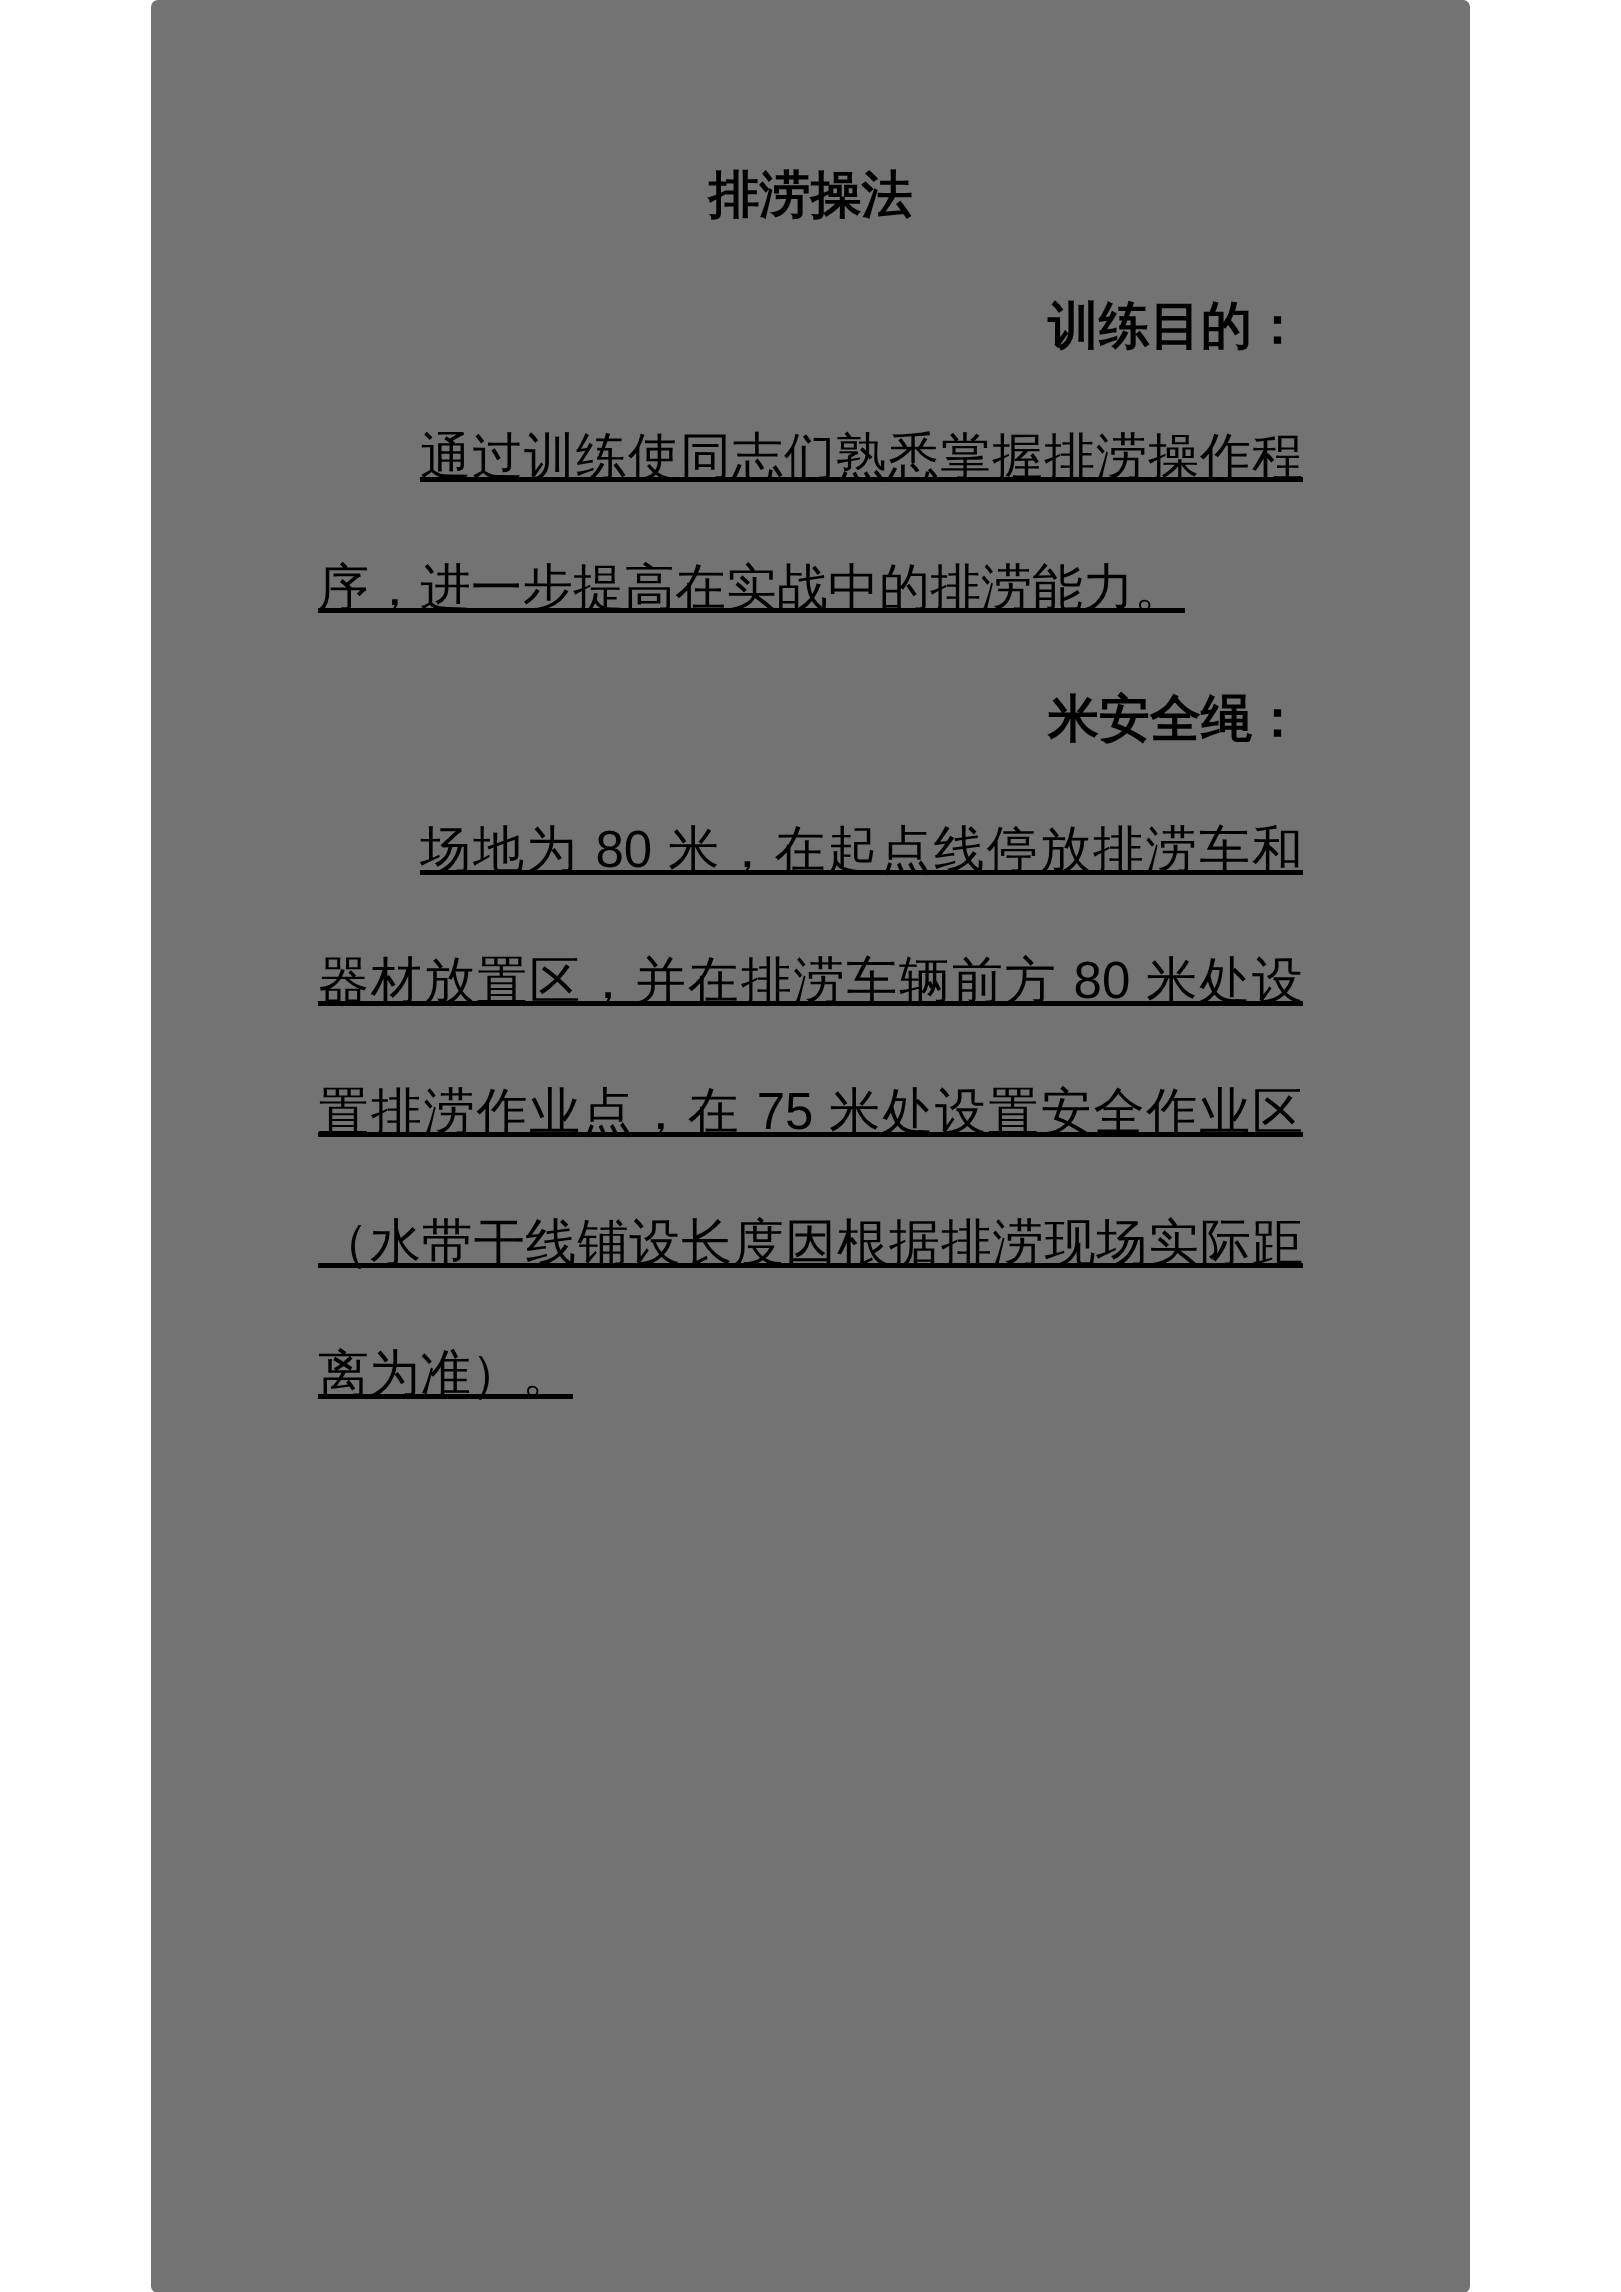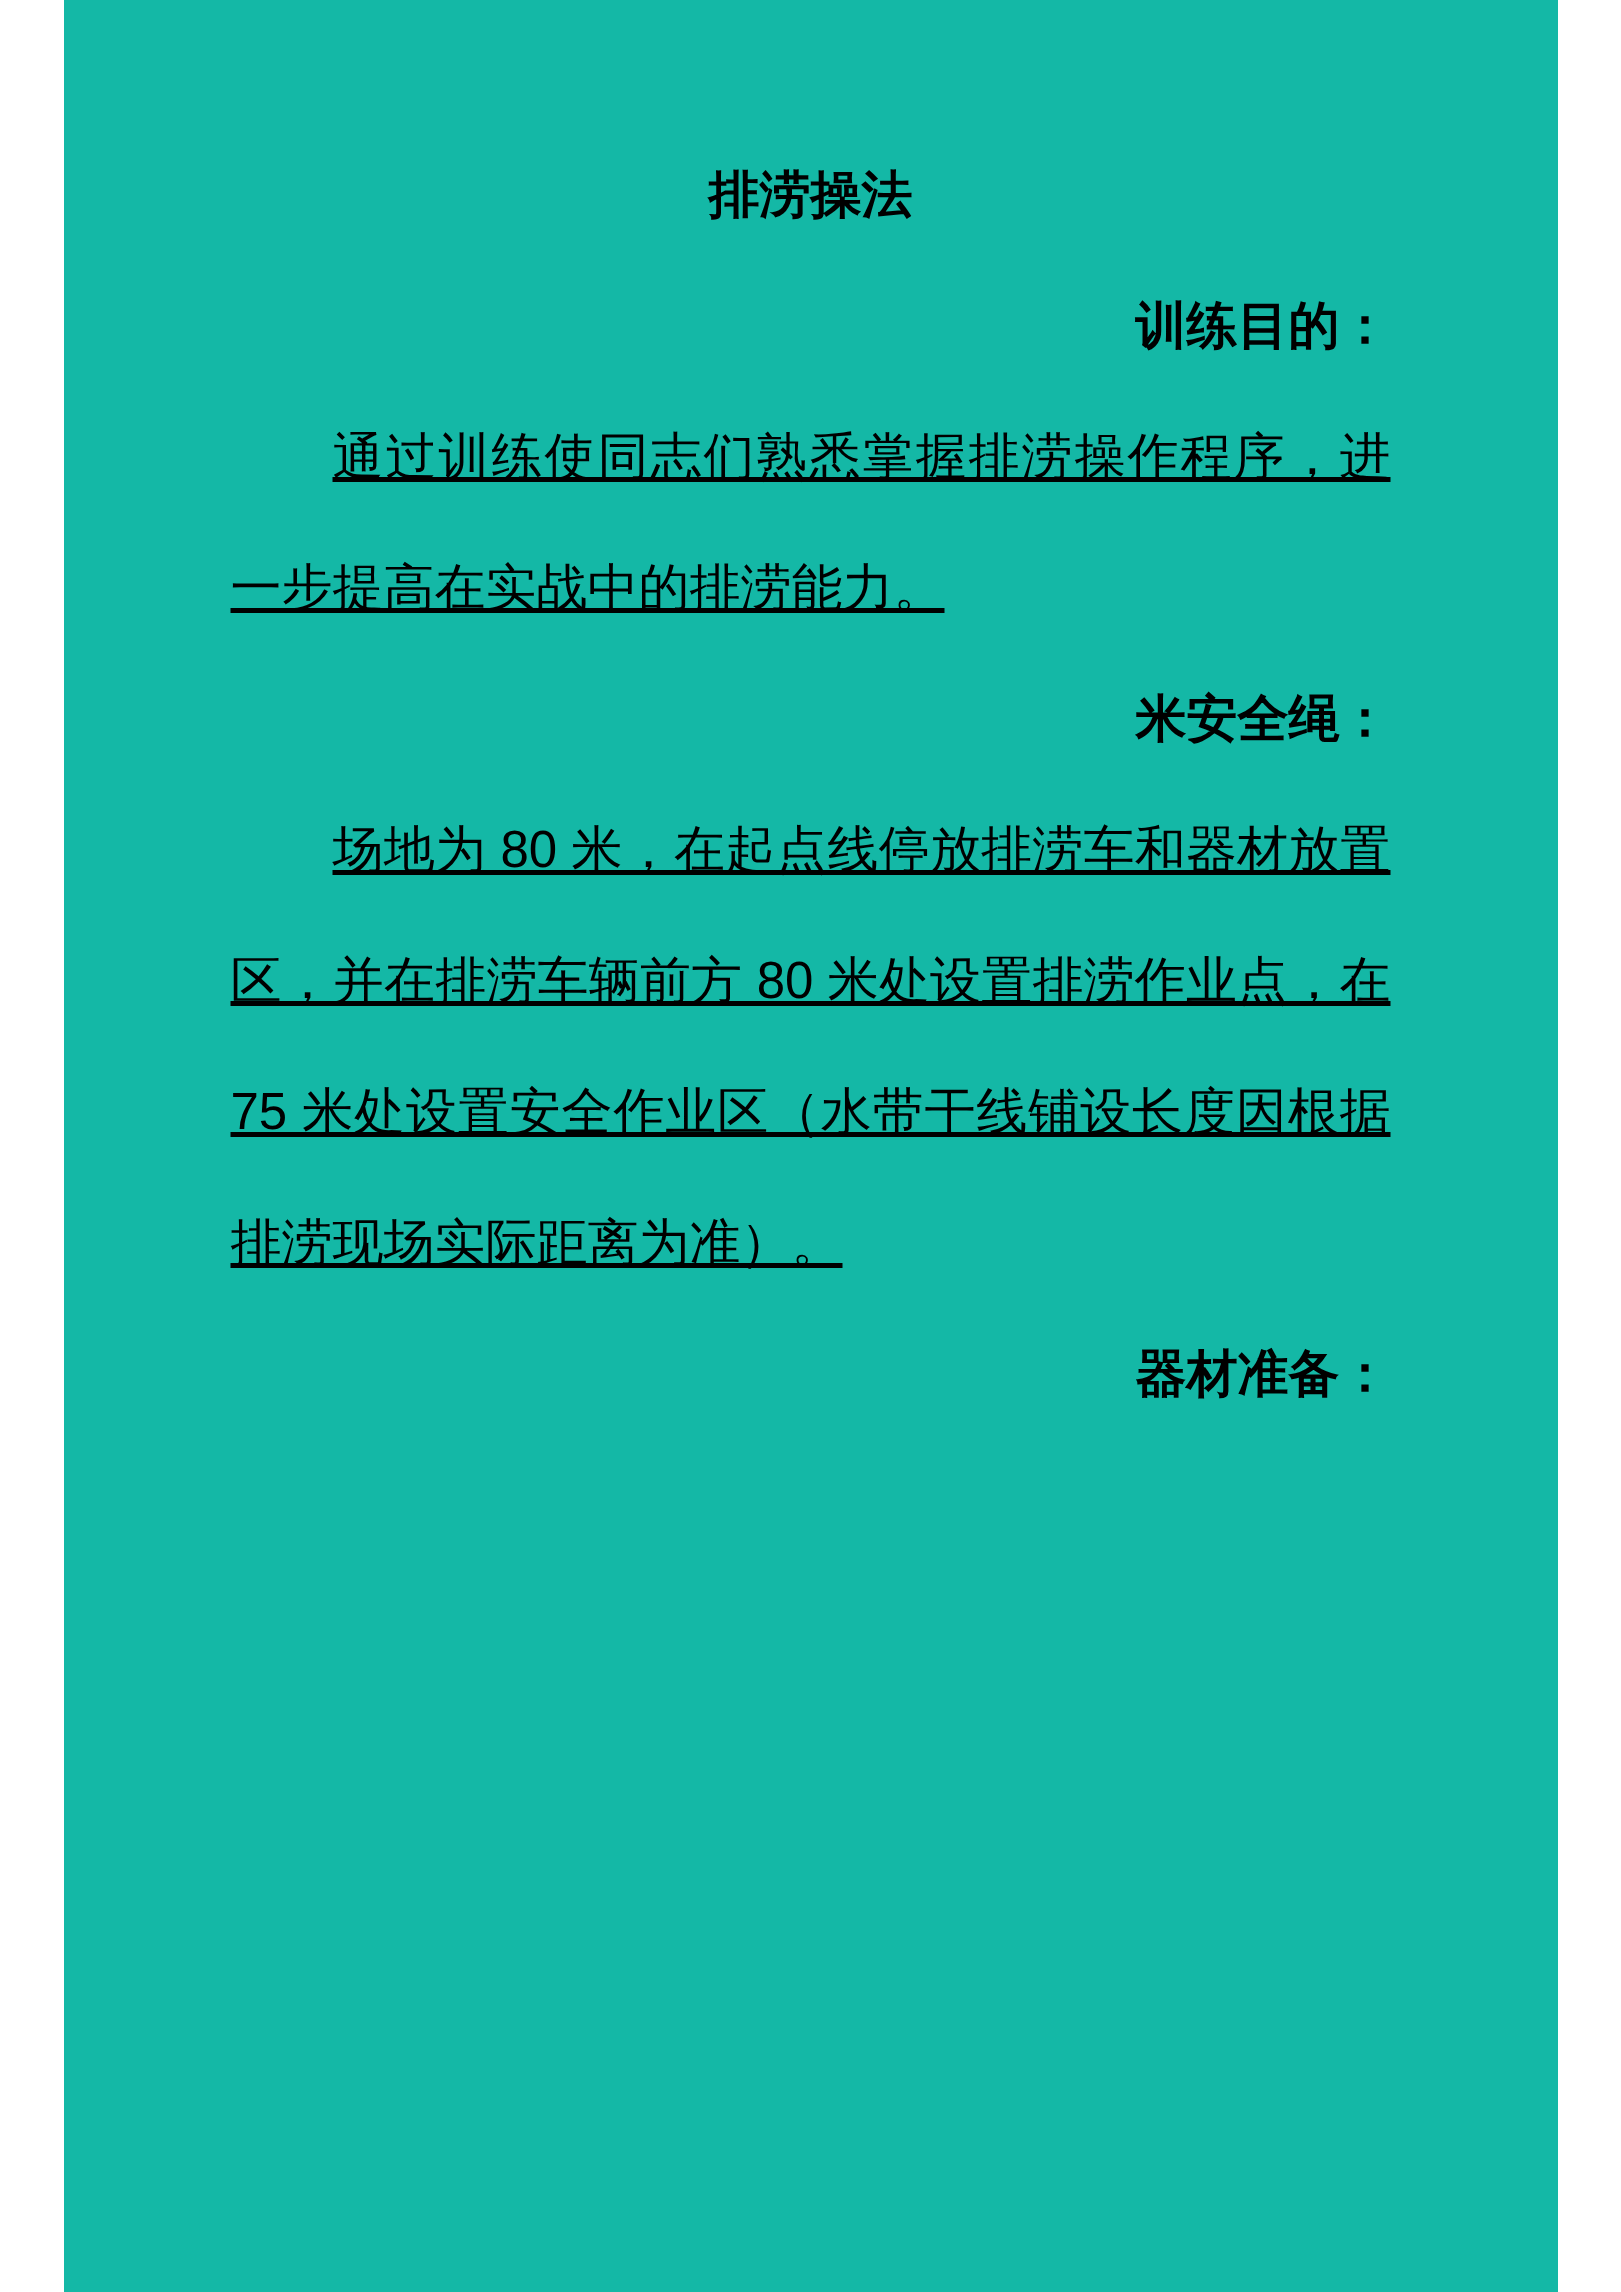--- a/index.html
+++ b/index.html
@@ -2,30 +2,31 @@
 <html><head>
 <meta charset="utf-8">
 <style>
   html, body {
     margin: 0;
     padding: 0;
     background: #ffffff;
   }
   .page {
     position: relative;
-    width: 1494px;
+    width: 1319px;
     height: 2293px;
     box-sizing: border-box;
     margin: 0 auto;
     padding: 129px 167px 59px 167px;
-    background: #14b8a6;
+    background: #737373;
     color: #000000;
     font-family: "Liberation Sans", "DejaVu Sans", sans-serif;
     font-size: 51px;
     overflow: hidden;
+    border-radius: 7px;
   }
   .title {
     margin: 0;
     font-size: 51px;
     font-weight: 700;
     text-align: center;
     line-height: 131px;
   }
   .heading {
     margin: 0;
@@ -45,16 +46,15 @@
 </head>
 <body>
 
 <div class="page">
   <p class="title">排涝操法</p>
   <div id="sections">
       <p class="heading">训练目的：</p>
       <p class="para">通过训练使同志们熟悉掌握排涝操作程序，进一步提高在实战中的排涝能力。</p>
       <p class="heading">米安全绳：</p>
       <p class="para">场地为 80 米，在起点线停放排涝车和器材放置区，并在排涝车辆前方 80 米处设置排涝作业点，在 75 米处设置安全作业区（水带干线铺设长度因根据排涝现场实际距离为准）。</p>
-      <p class="heading">器材准备：</p>
     </div>
 </div>
 
 
 </body></html>

